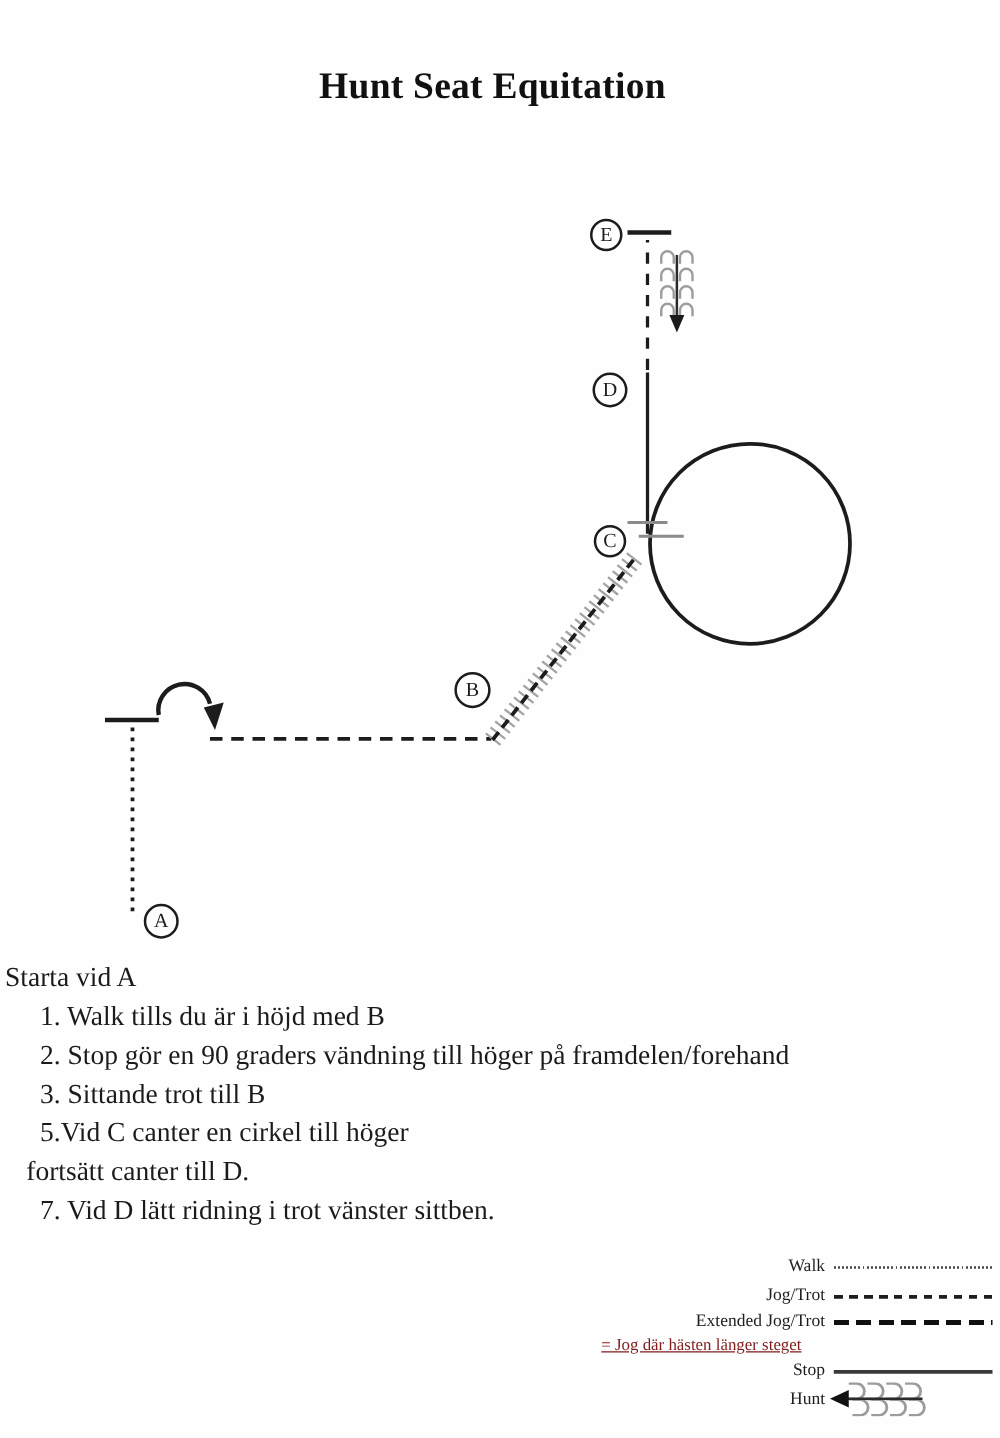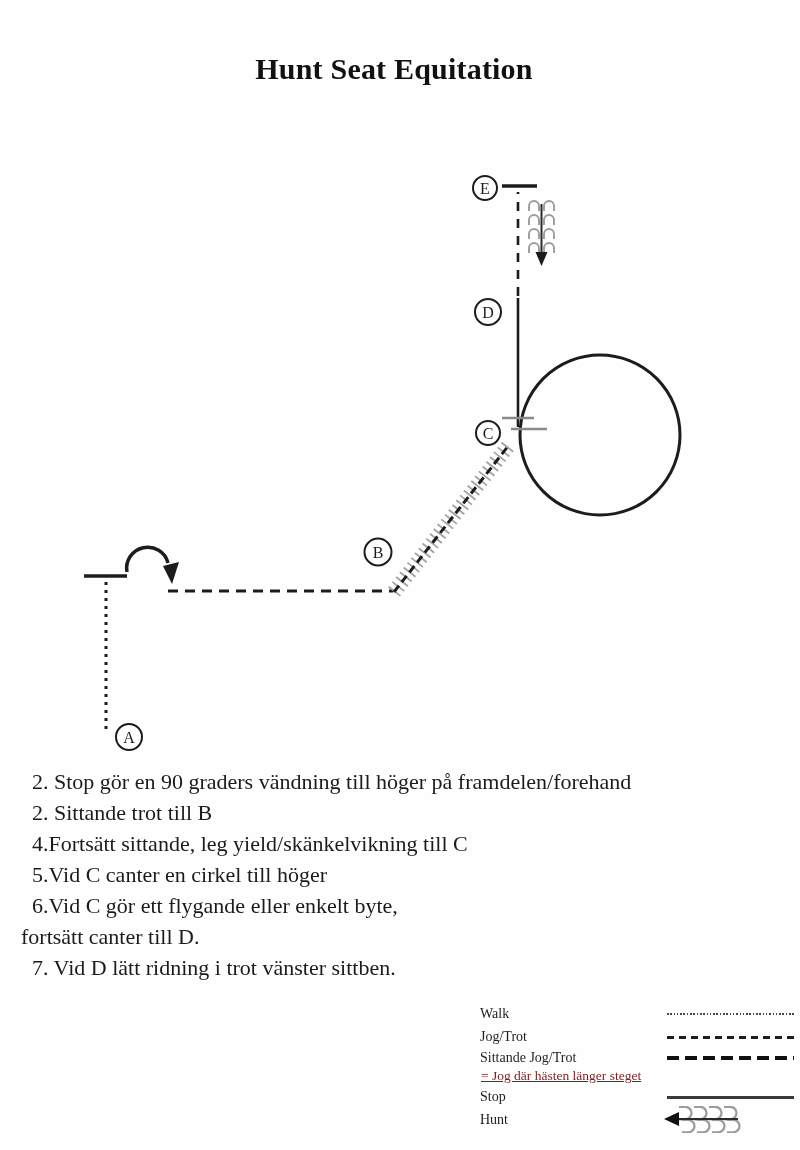--- a/index.html
+++ b/index.html
@@ -19,21 +19,21 @@
   .instructions{position:absolute;top:766px;left:4px;width:740px;}
   .instructions p{
     margin:0;font-size:22px;line-height:31px;white-space:pre;color:#1b1b1b;
   }
   .instructions p.item{padding-left:28px;}
   .instructions p.cont{padding-left:17px;}
   .legend-row{
     position:absolute;left:480px;width:320px;display:flex;align-items:center;height:20px;
   }
   .legend-label{
-    flex:none;width:180px;text-align:left;padding-right:2px;
+    flex:none;width:180px;text-align:right;padding-right:2px;
     font-size:14px;color:#1d1d1d;
   }
   .legend-line{flex:none;width:127px;margin-left:5px;}
   .line-walk{height:2px;background:repeating-linear-gradient(90deg,#474747 0 1.5px,transparent 1.5px 3.3px);}
   .line-jog{height:3px;background:repeating-linear-gradient(90deg,#1d1d1d 0 7px,transparent 7px 12px);}
   .line-ext{height:4px;background:repeating-linear-gradient(90deg,#101010 0 12px,transparent 12px 18px);}
   .line-lope{height:3px;background:#3a3a3a;}
   .legend-note{
     position:absolute;left:481px;top:1068px;width:230px;
     font-size:13.5px;color:#7f1d1d;text-decoration:underline;
@@ -107,39 +107,39 @@
     <circle cx="488" cy="312" r="13" fill="none" stroke="#1c1c1c" stroke-width="2"></circle>
     <text class="marker-letter" x="488" y="312" text-anchor="middle" dominant-baseline="central">D</text>
   </g>
   <g>
     <circle cx="485" cy="188" r="12" fill="none" stroke="#1c1c1c" stroke-width="2"></circle>
     <text class="marker-letter" x="485" y="188" text-anchor="middle" dominant-baseline="central">E</text>
   </g>
 </svg>
 
 <div class="instructions">
+  <p>Starta vid A</p>
+  <p class="item">1. Walk tills du är i höjd med B</p>
   <p class="item">2. Stop gör en 90 graders vändning till höger på framdelen/forehand</p>
-  <p class="item">2. Sittande trot till B</p>
-  <p class="item">4.Fortsätt sittande, leg yield/skänkelvikning till C</p>
+  <p class="item">3. Sittande trot till B</p>
   <p class="item">5.Vid C canter en cirkel till höger</p>
-  <p class="item">6.Vid C gör ett flygande eller enkelt byte,</p>
   <p class="cont">fortsätt canter till D.</p>
   <p class="item">7. Vid D lätt ridning i trot vänster sittben.</p>
 </div>
 
 <div class="legend-row" style="top:1004px">
   <span class="legend-label">Walk</span>
   <span class="legend-line line-walk"></span>
 </div>
 <div class="legend-row" style="top:1027px">
   <span class="legend-label">Jog/Trot</span>
   <span class="legend-line line-jog"></span>
 </div>
 <div class="legend-row" style="top:1048px">
-  <span class="legend-label">Sittande Jog/Trot</span>
+  <span class="legend-label">Extended Jog/Trot</span>
   <span class="legend-line line-ext"></span>
 </div>
 <div class="legend-note">= Jog där hästen länger steget</div>
 <div class="legend-row" style="top:1087px">
   <span class="legend-label">Stop</span>
   <span class="legend-line line-lope"></span>
 </div>
 <div class="legend-row" style="top:1106px;height:27px">
   <span class="legend-label">Hunt</span>
   <svg class="back-sample" width="88" height="27" viewBox="0 0 88 27">

